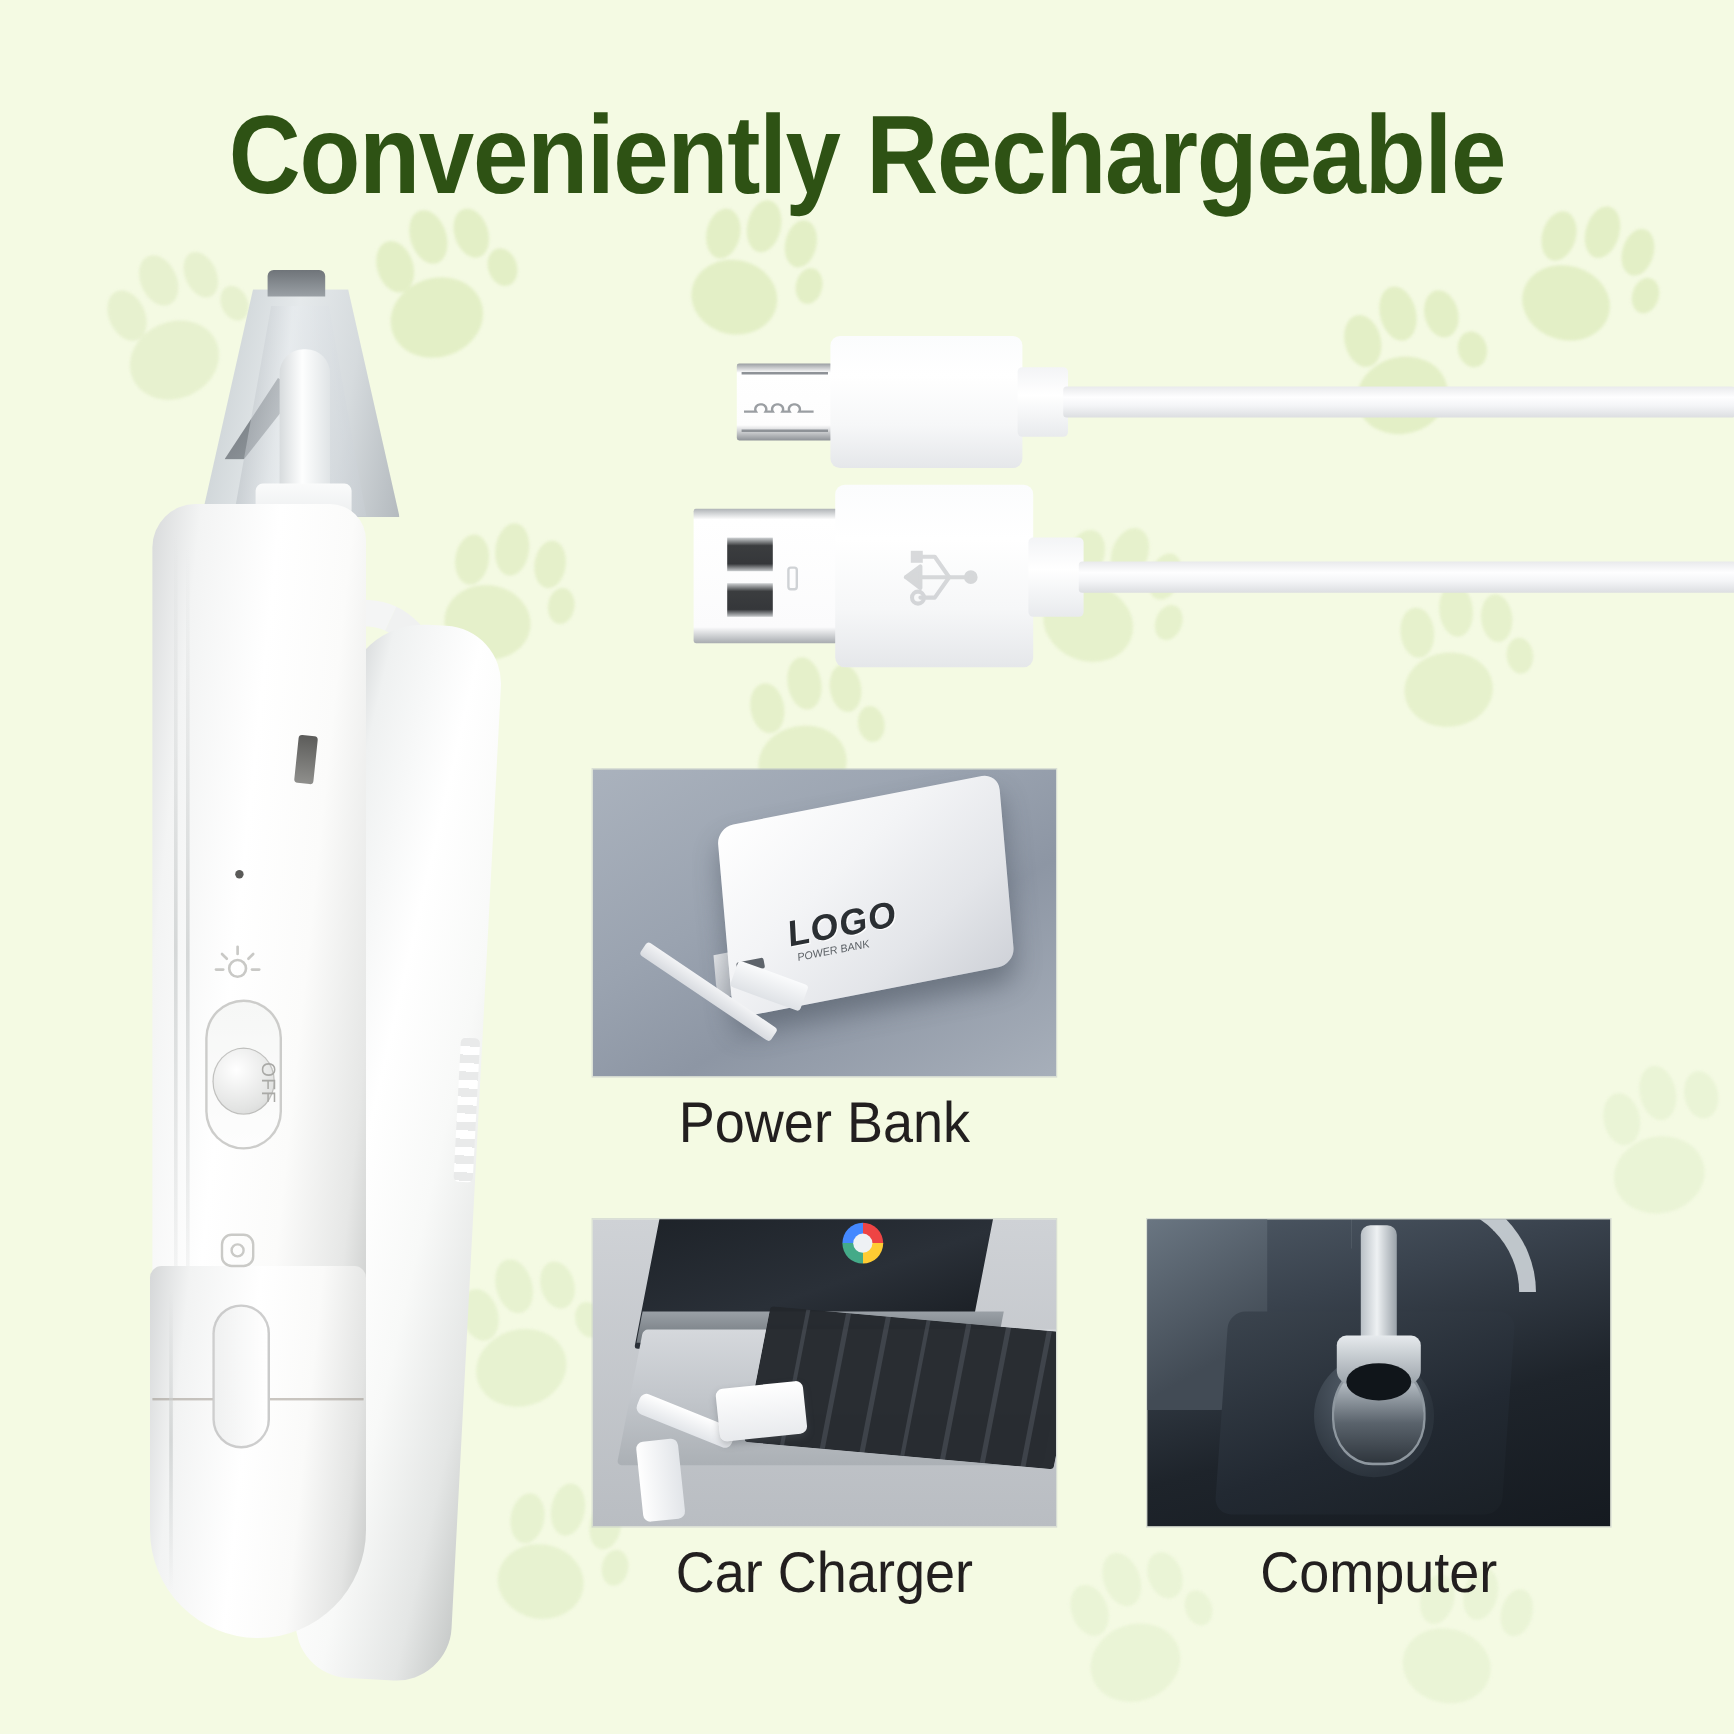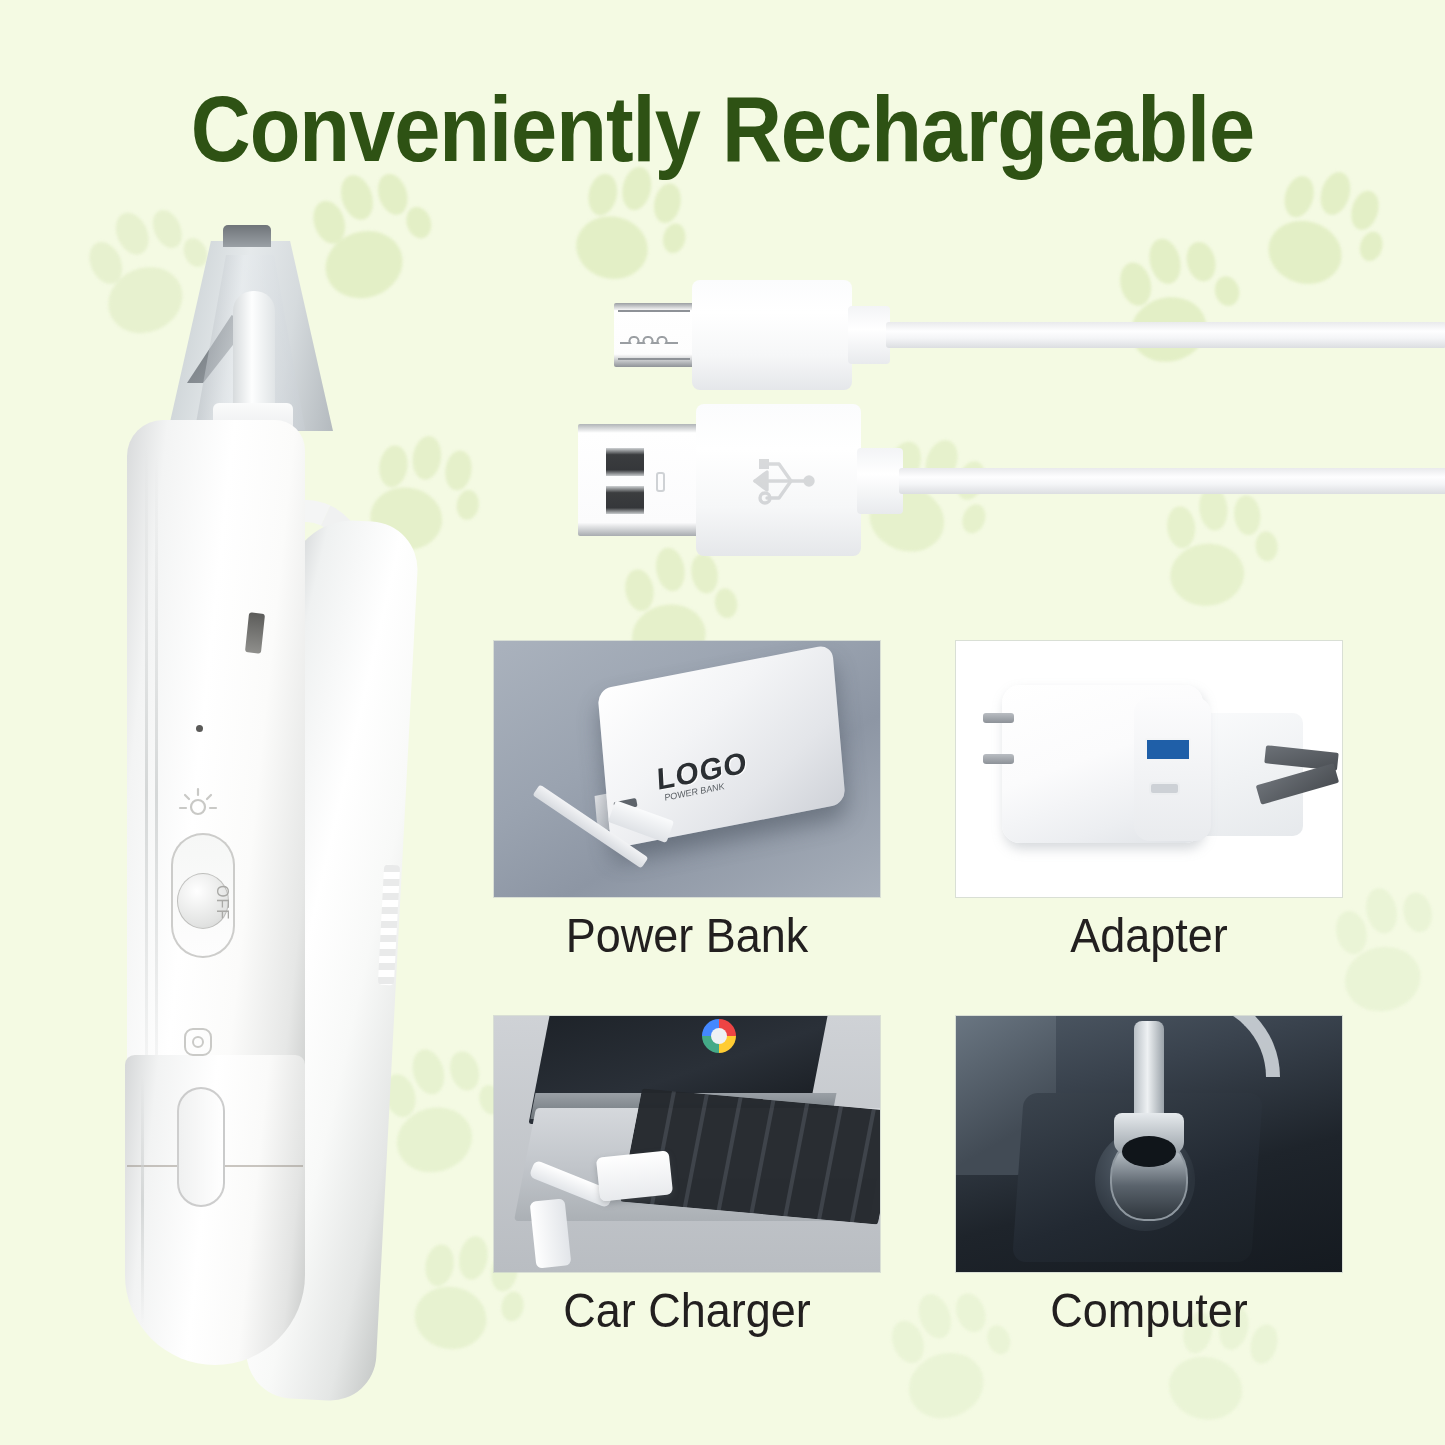--- a/index.html
+++ b/index.html
@@ -665,35 +665,20 @@
       <div class="pb-body"></div>
       <div class="pb-logo">LOGO</div>
       <div class="pb-sub">POWER BANK</div>
       <div class="pb-port"></div>
       <div class="pb-plug"></div>
       <div class="pb-cable"></div>
     </div>
     <div class="card-label" style="top:270px;">Power Bank</div>
   </div>
 
-  <div class="card" style="left:955px; top:640px; width:388px; height:320px;">
-    <div class="photo" style="width:388px; height:258px;">
-      <div class="ad-bg"></div>
-      <div class="ad-back"></div>
-      <div class="ad-prong" style="left:80%; top:42%; width:19%; height:7%; transform:rotate(6deg);"></div>
-      <div class="ad-prong" style="left:78%; top:52%; width:21%; height:8%; transform:rotate(-16deg);"></div>
-      <div class="ad-body"></div>
-      <div class="ad-eu-pin" style="top:28%;"></div>
-      <div class="ad-eu-pin" style="top:44%;"></div>
-      <div class="ad-face"></div>
-      <div class="ad-usb"></div>
-      <div class="ad-typec"></div>
-    </div>
-    <div class="card-label" style="top:270px;">Adapter</div>
-  </div>
 
   <div class="card" style="left:955px; top:1015px; width:388px; height:320px;">
     <div class="photo" style="width:388px; height:258px;">
       <div class="cc-bg"></div>
       <div class="cc-dash"></div>
       <div class="cc-console"></div>
       <div class="cc-ring"></div>
       <div class="cc-curve"></div>
       <div class="cc-plugcable"></div>
       <div class="cc-socket"></div>

